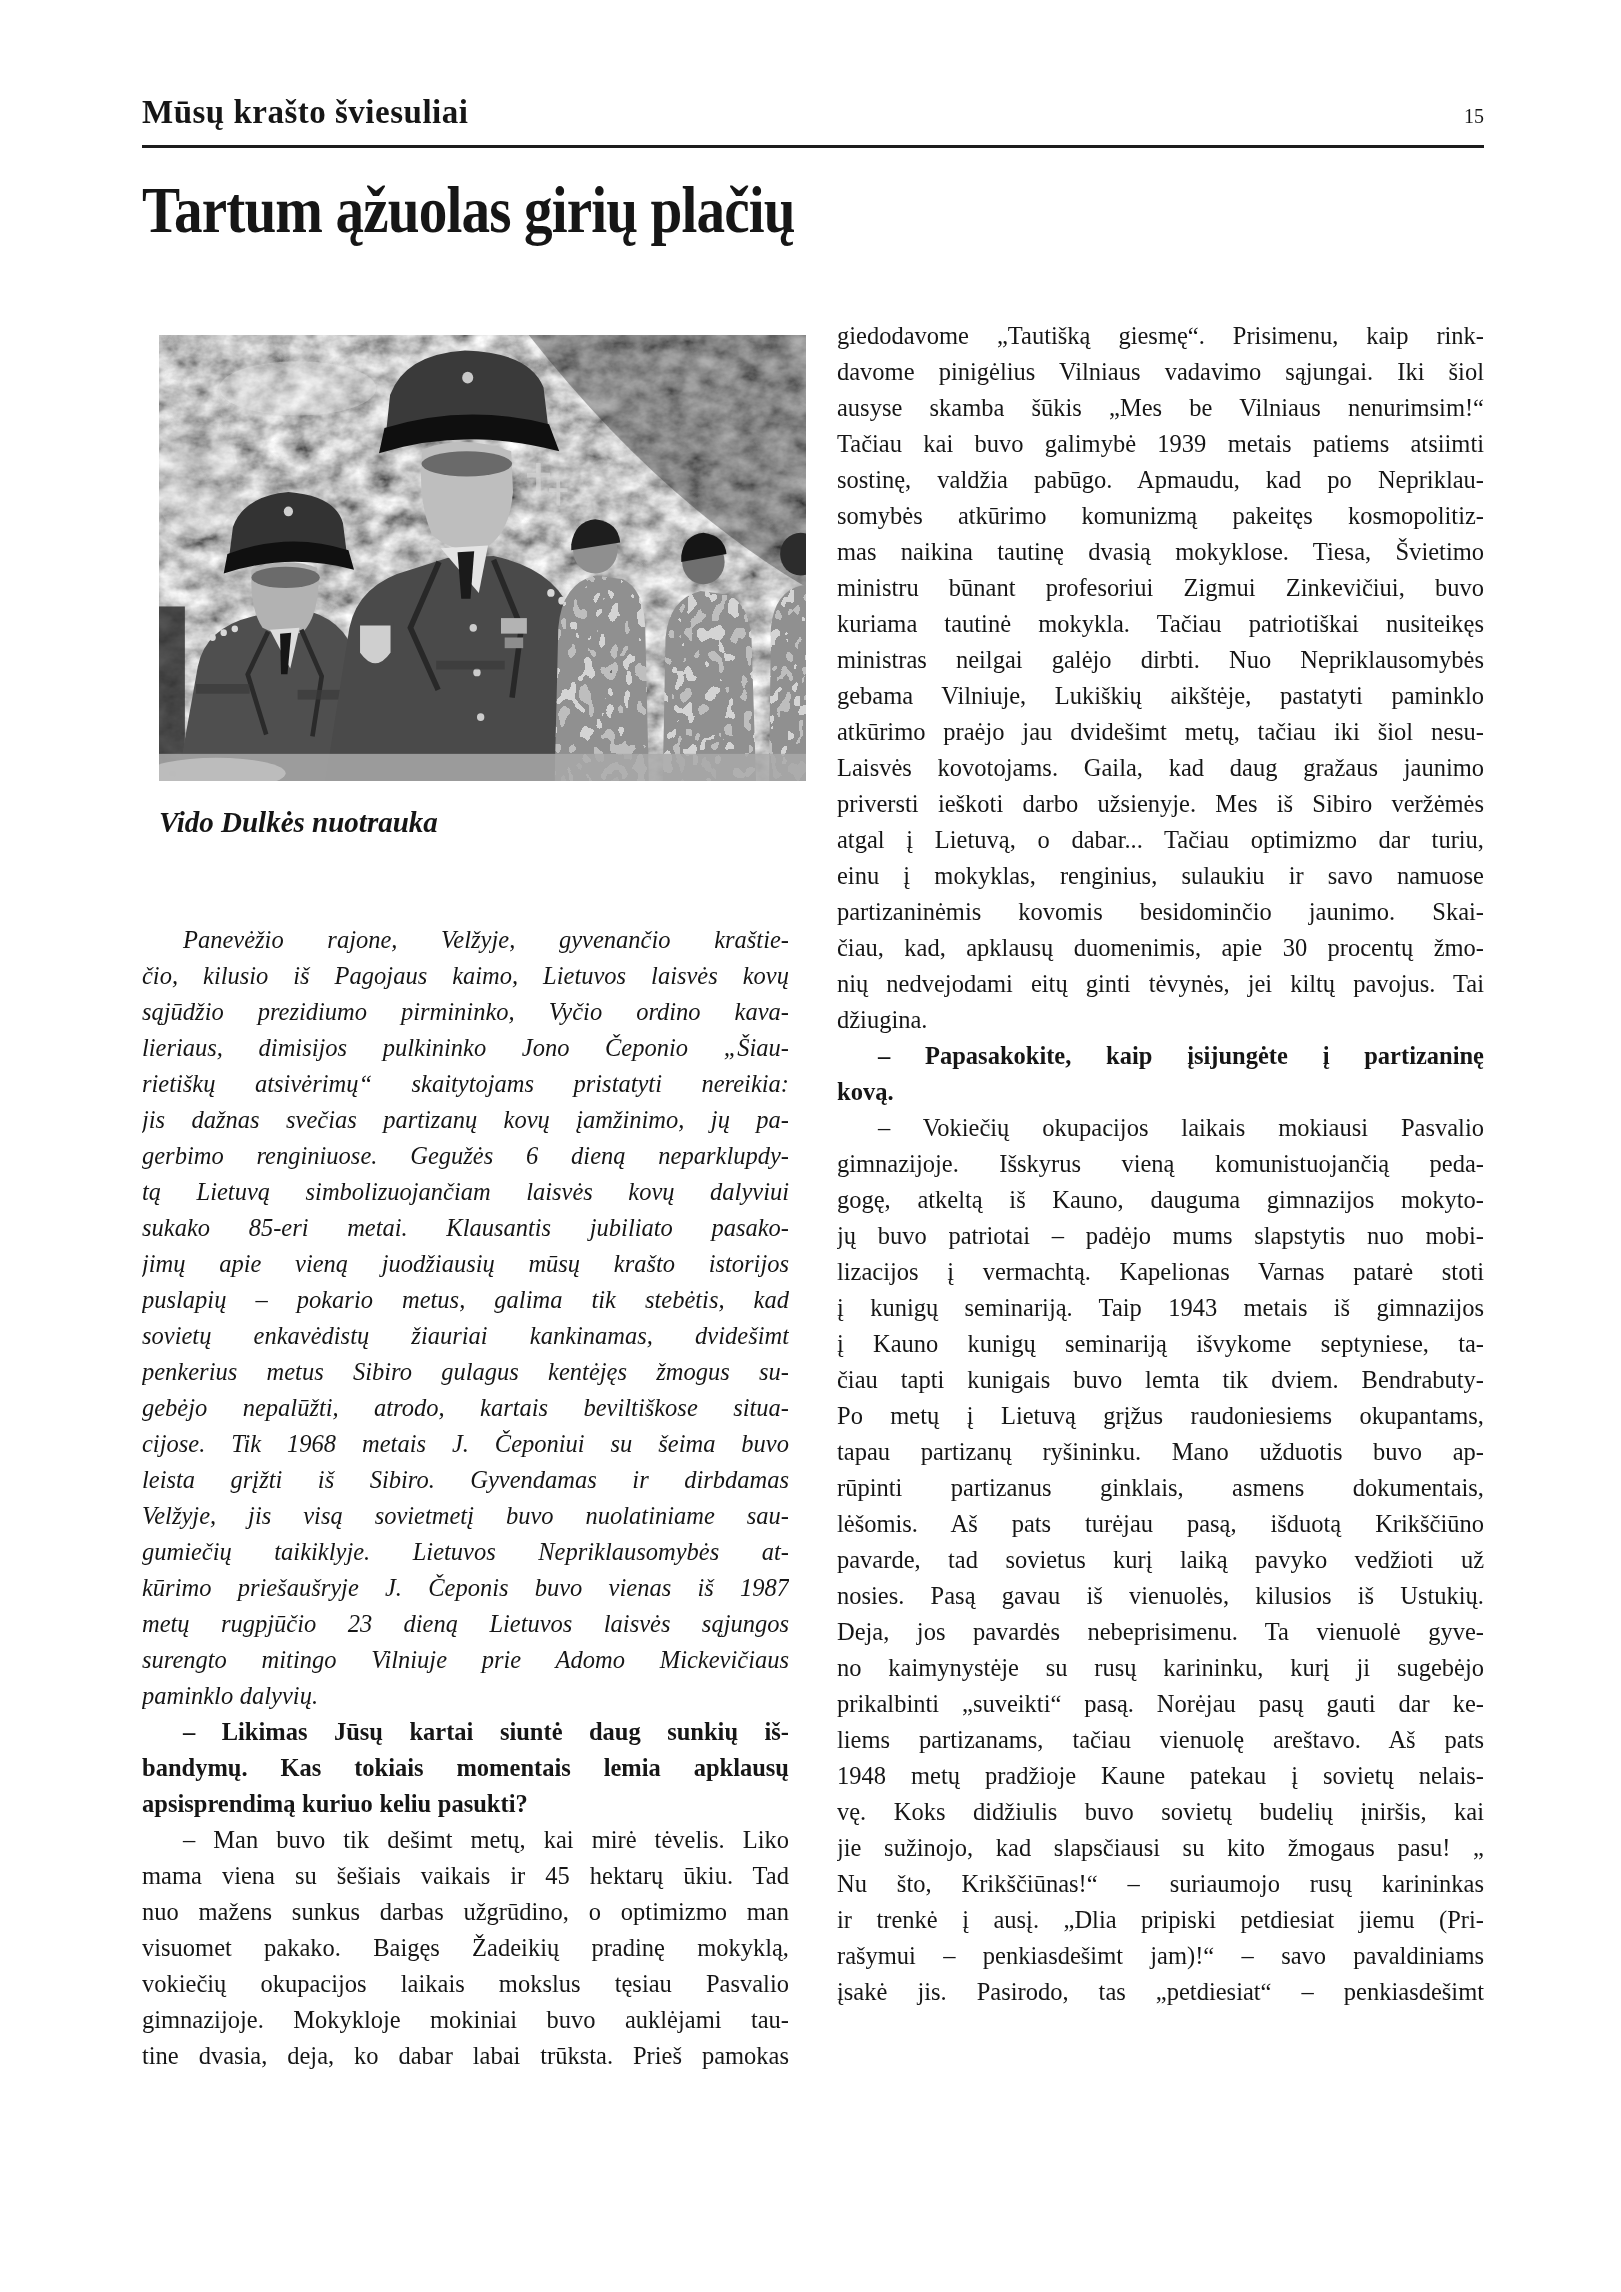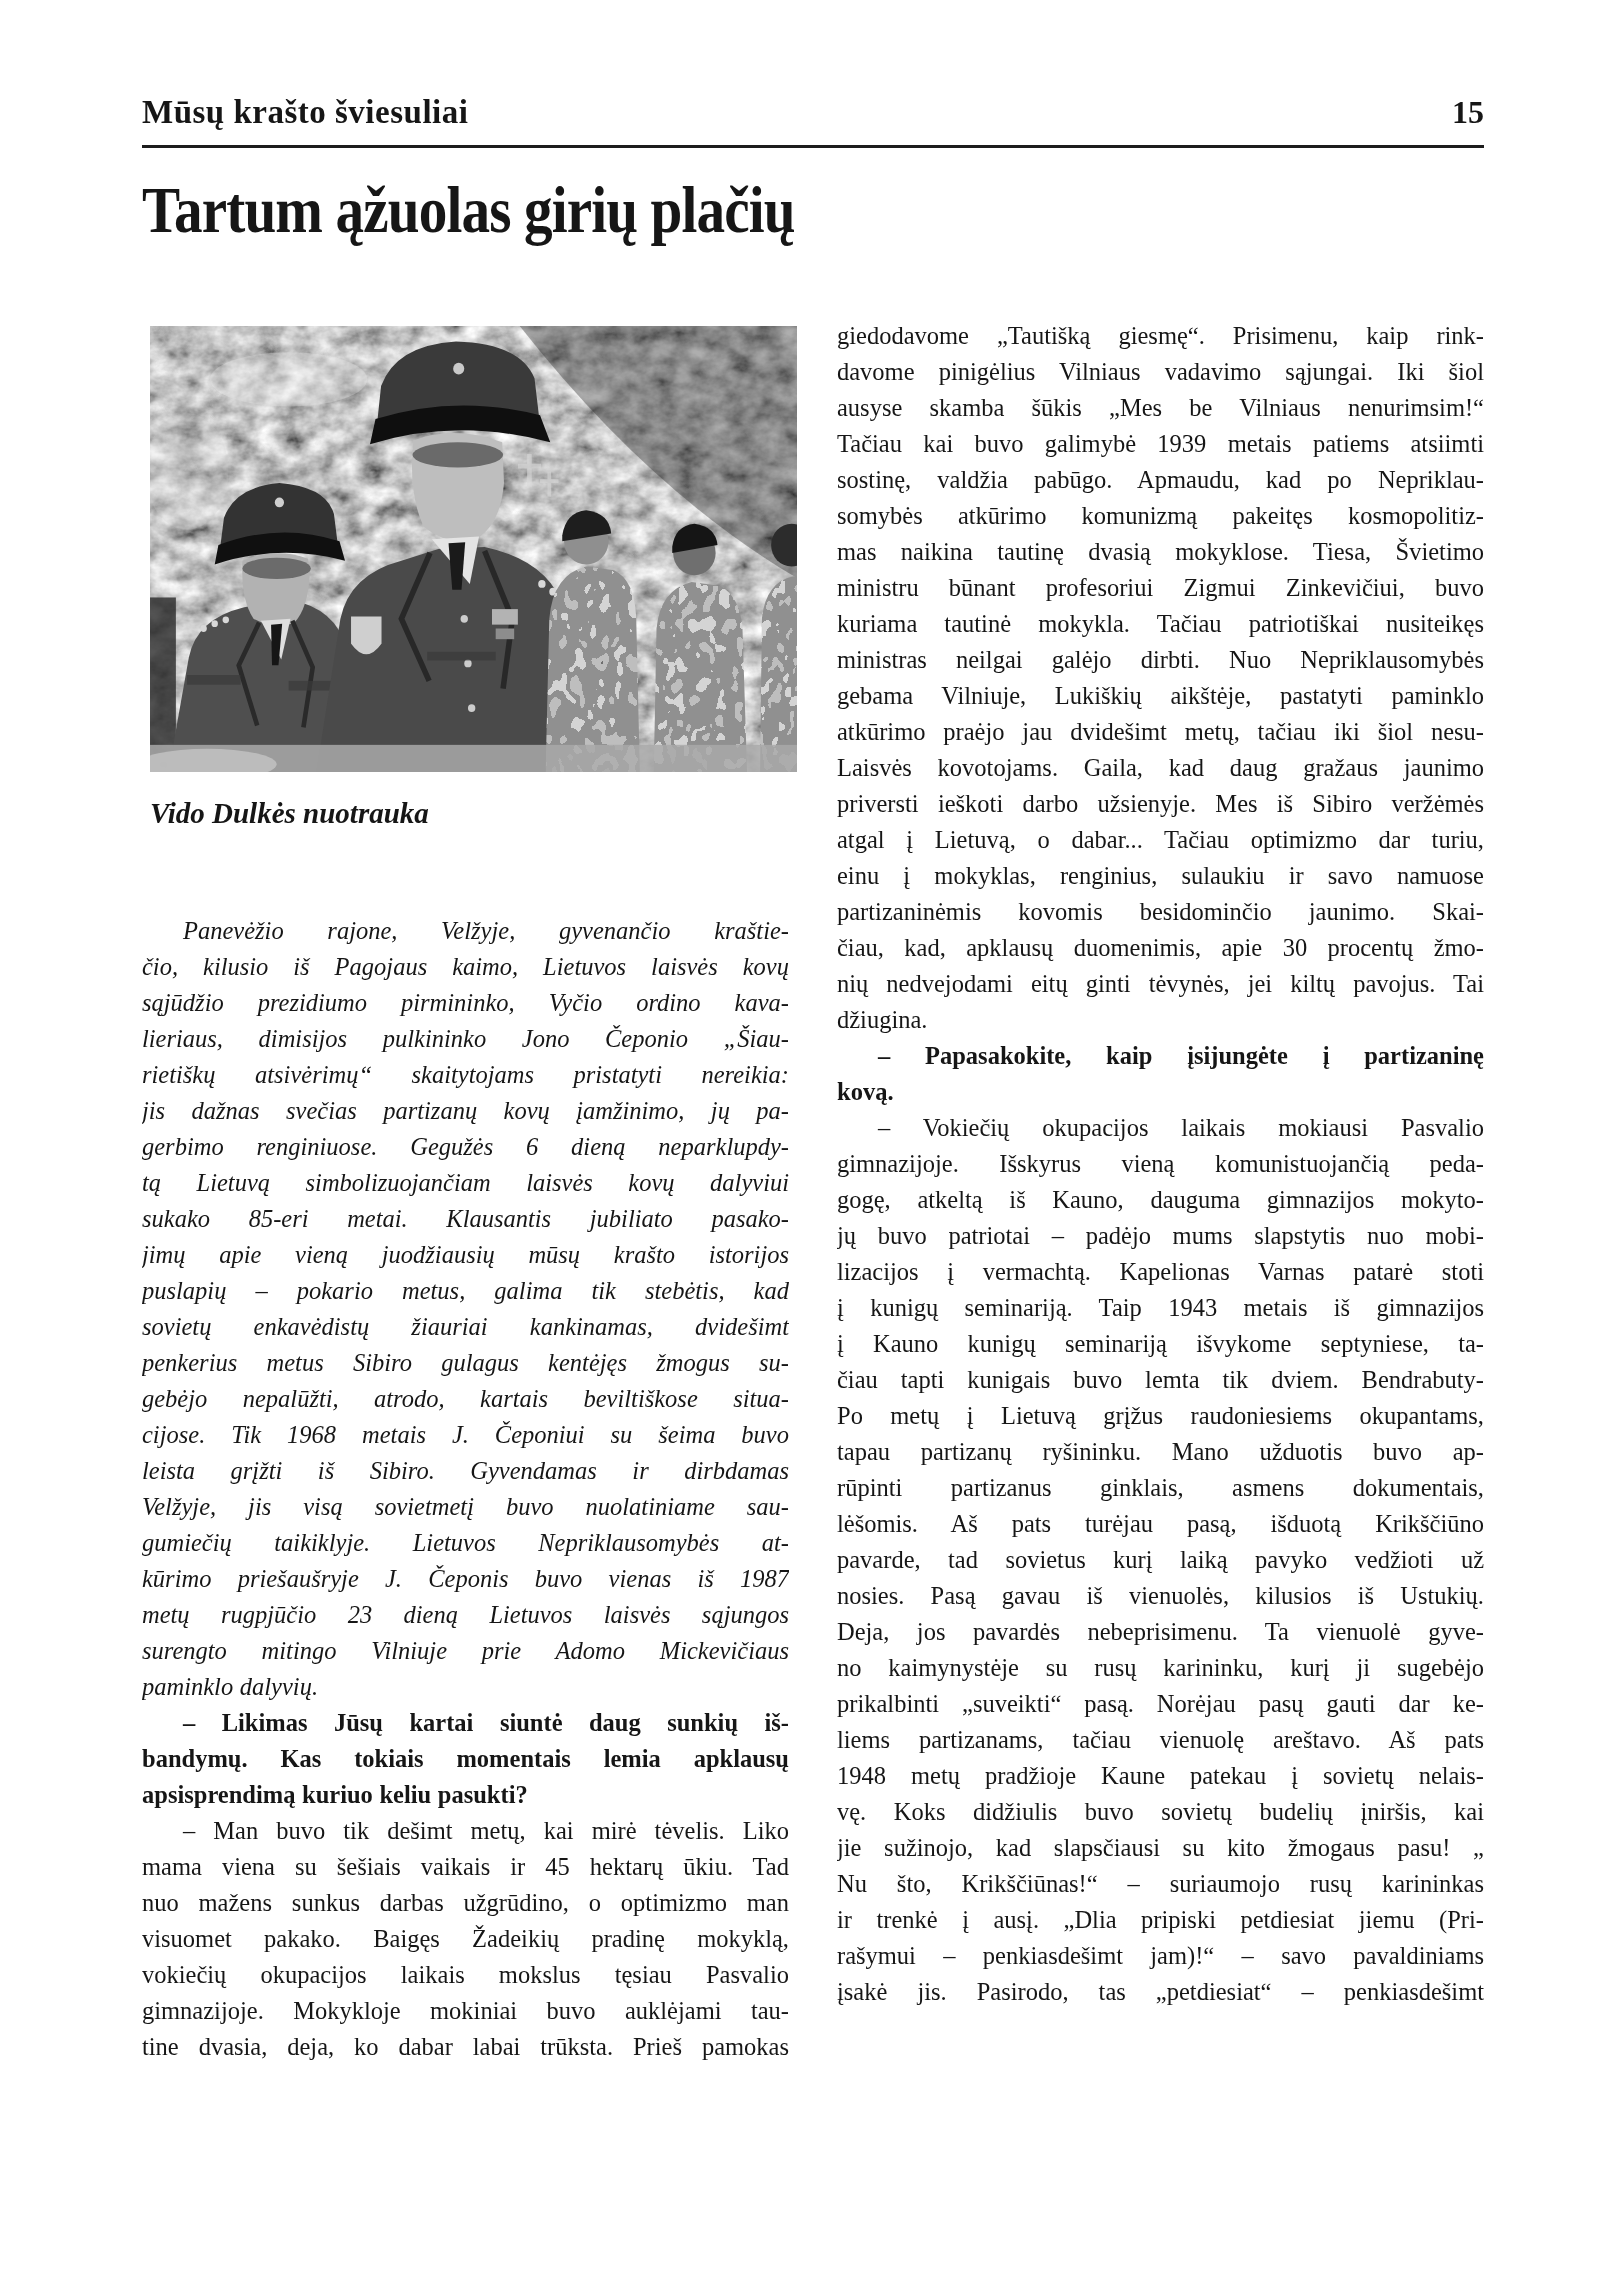--- a/index.html
+++ b/index.html
@@ -9,32 +9,32 @@
     font-family: "Liberation Serif", serif;
     color: #161616;
     overflow: hidden;
   }
   * { box-sizing: border-box; }
   .page { width: 1621px; height: 2226px; padding: 94px 137px 0 142px; }
 
   
   .hdr { display: flex; justify-content: space-between; align-items: baseline; height: 39px; }
   .hdr .section { font-size: 33px; font-weight: 700; letter-spacing: 0.5px; }
-  .hdr .pageno  { font-size: 32px; font-weight: 700; }
+  .hdr .pageno  { font-size: 20px; font-weight: 400; }
   .rule { margin-top: 11.8px; border-top: 3.9px solid #1c1c1c; height: 0; }
 
   
   h1.title { margin: 25px 0 0 0; height: 74px; font-size: 65px; line-height: 74px; font-weight: 700; white-space: nowrap; }
   h1.title .cond { display: inline-block; transform: scaleX(0.88); transform-origin: 0 50%; letter-spacing: -1px; }
 
   
   .columns { margin-top: 71px; display: flex; gap: 48px; }
   .col { width: 647px; }
 
-  figure { margin: 0; padding: 8px; }
+  figure { margin: 9px; padding: 8px; }
   .photo { width: 647px; height: 446px; overflow: hidden; background: #777; }
   .photo svg { display: block; }
   figcaption { margin-top: 23.5px; font-size: 29px; line-height: 37px; font-style: italic; font-weight: 700; }
 
   .text-block.left-gap { margin-top: 73px; }
 
   
   .para { margin: 0; }
   .line {
     font-size: 24.5px;

